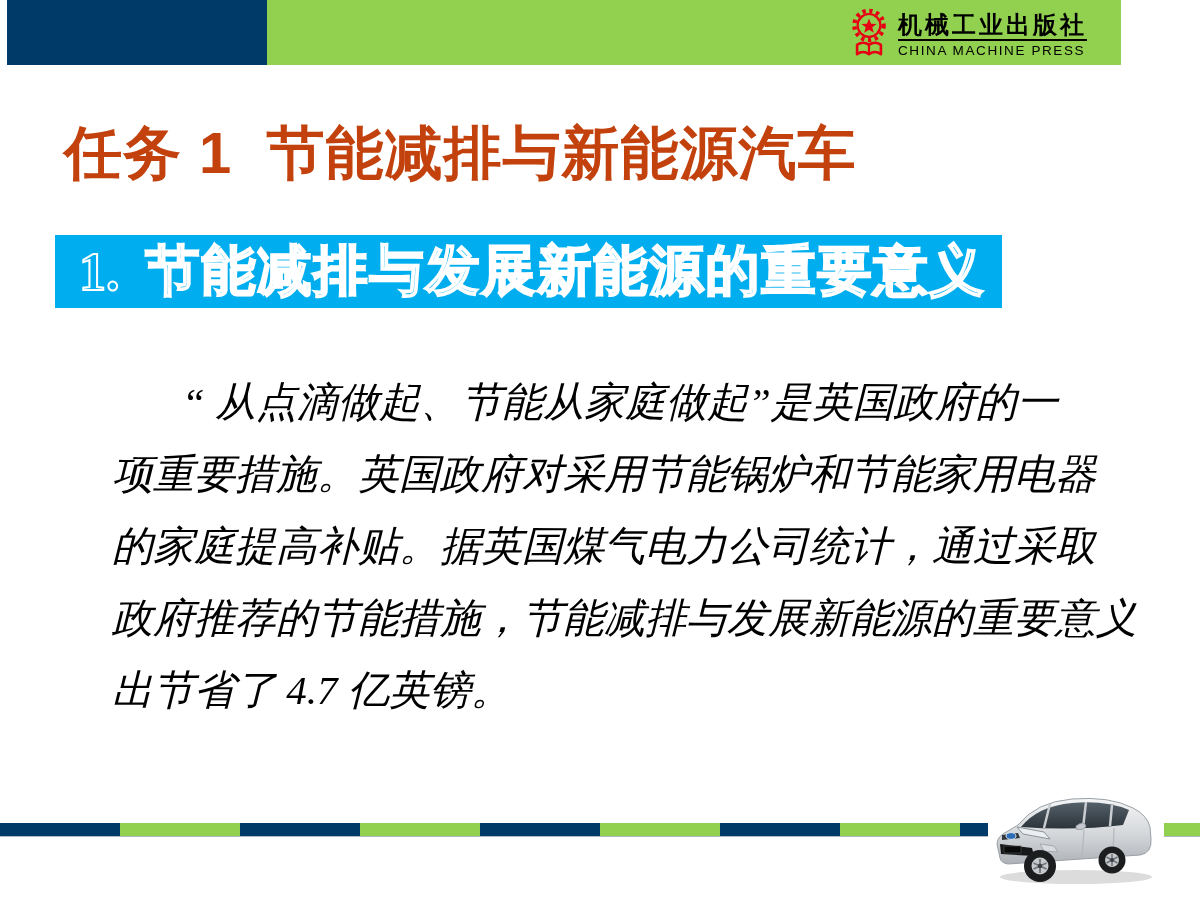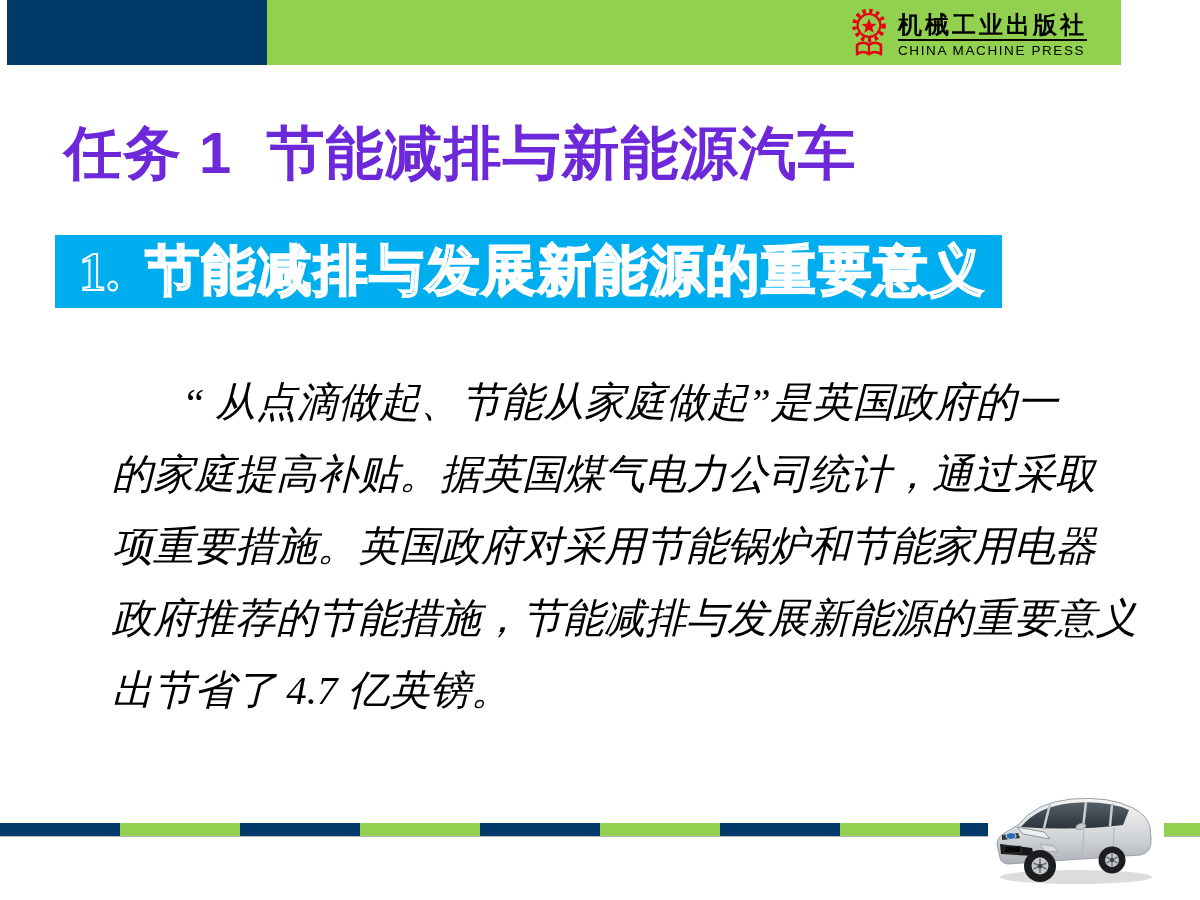--- a/index.html
+++ b/index.html
@@ -21,21 +21,21 @@
     border-bottom:2.5px solid #000;padding-bottom:2px;white-space:nowrap;
   }
   .logo-en{
     font-size:13.5px;font-weight:normal;color:#000;letter-spacing:1.6px;
     margin-top:3px;white-space:nowrap;
   }
 
   
   .slide-title{
     position:absolute;left:64px;top:118px;margin:0;
-    font-size:58px;font-weight:900;color:#6d28d9;letter-spacing:1px;
+    font-size:58px;font-weight:900;color:#c2410c;letter-spacing:1px;
     white-space:pre;line-height:1.2;
   }
 
   
   .section-banner{
     position:absolute;left:55px;top:235px;width:947px;height:73px;
     background:#00AEEF;display:flex;align-items:center;
   }
   .banner-number{
     margin-left:24px;
@@ -98,22 +98,22 @@
 
 <h1 class="slide-title">任务 1  节能减排与新能源汽车</h1>
 
 <div class="section-banner">
   <span class="banner-number">1.</span>
   <span class="banner-title">节能减排与发展新能源的重要意义</span>
 </div>
 
 <div class="body-text">
   <p class="indent">“ 从点滴做起、节能从家庭做起”是英国政府的一</p>
+  <p>项重要措施。英国政府对采用节能锅炉和节能家用电器</p>
   <p>的家庭提高补贴。据英国煤气电力公司统计，通过采取</p>
-  <p>项重要措施。英国政府对采用节能锅炉和节能家用电器</p>
   <p>政府推荐的节能措施，节能减排与发展新能源的重要意义</p>
   <p>出节省了 4.7 亿英镑。</p>
 </div>
 
 <div class="footer-stripe">
   <div class="seg navy"></div>
   <div class="seg green"></div>
   <div class="seg navy"></div>
   <div class="seg green"></div>
   <div class="seg navy"></div>

